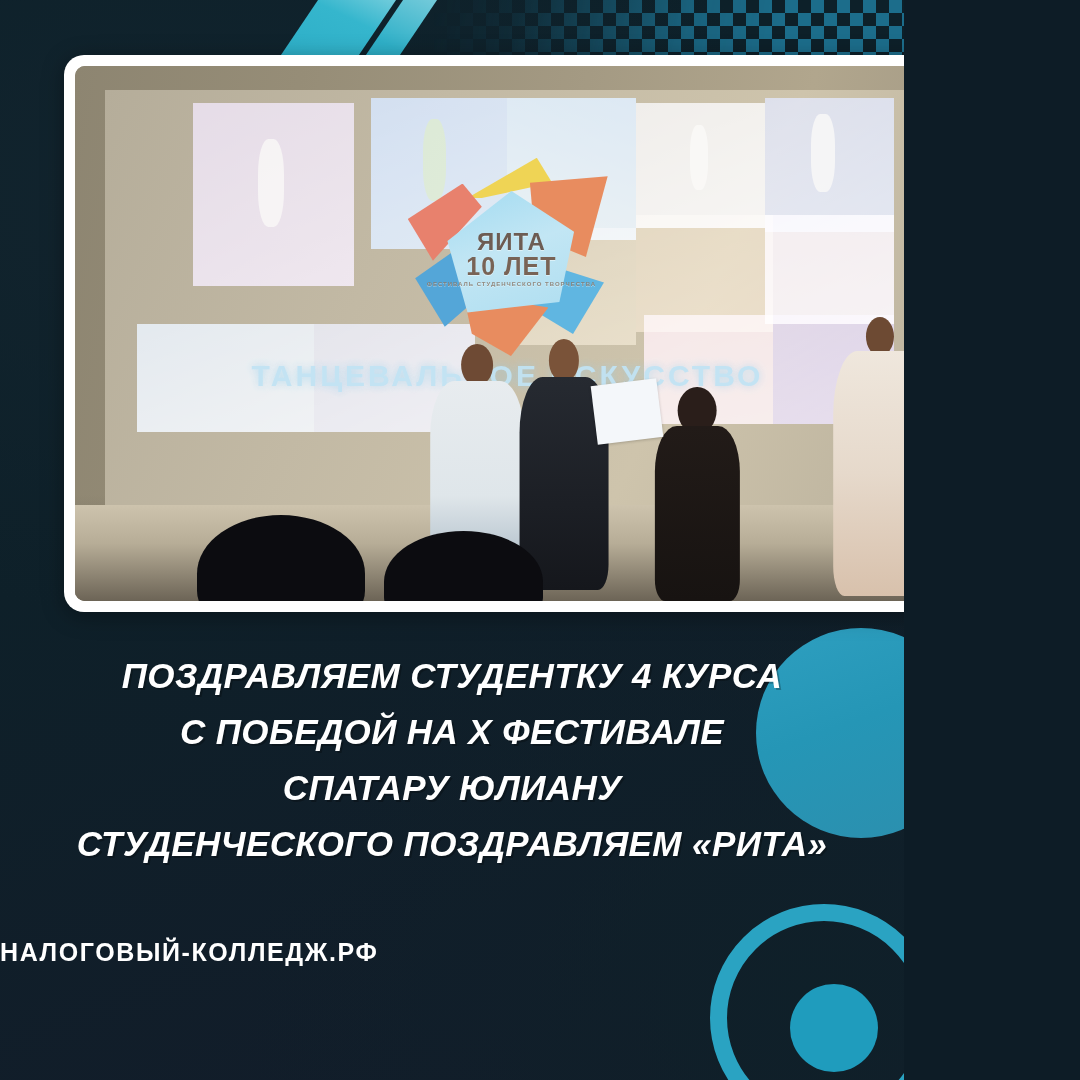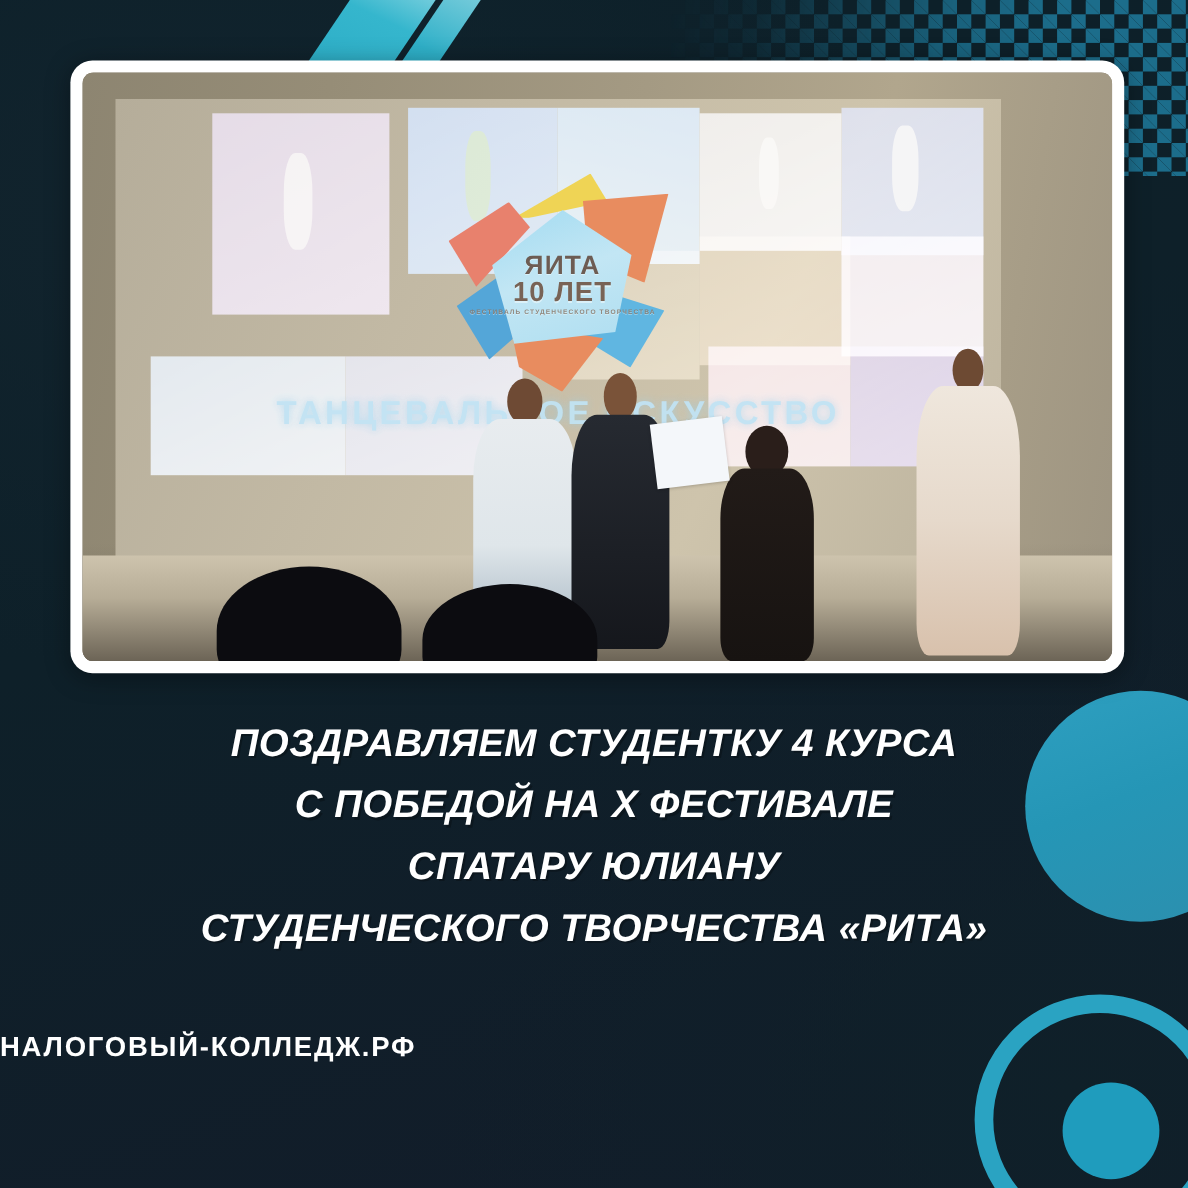--- a/index.html
+++ b/index.html
@@ -2,21 +2,21 @@
 <html><head>
 <meta charset="utf-8">
 <style>
   html,body{margin:0;padding:0;}
   body{
     width:1080px;height:1080px;overflow:hidden;
     font-family:"Liberation Sans","DejaVu Sans",sans-serif;
     background:#0d1c26;
   }
   #poster{
-    position:relative;width:1080px;height:1080px;overflow:hidden;
+    position:relative;width:904px;height:1080px;overflow:hidden;
     background:
       radial-gradient(ellipse 900px 600px at 18% 18%, #12242e 0%, rgba(13,28,38,0) 70%),
       radial-gradient(ellipse 800px 700px at 90% 92%, #0f2029 0%, rgba(13,28,38,0) 72%),
       linear-gradient(160deg,#0c2029 0%,#0e2029 42%,#131c2a 100%);
   }
 
   
   .deco{position:absolute;pointer-events:none;}
 
   
@@ -228,18 +228,18 @@
 
       <div class="sil" style="left:13%;width:18%;height:22%;"></div>
       <div class="sil" style="left:33%;width:17%;height:19%;"></div>
     </div>
   </div>
 
   <div class="headline">
     <span class="ln">ПОЗДРАВЛЯЕМ СТУДЕНТКУ 4 КУРСА</span>
     <span class="ln">С ПОБЕДОЙ НА X ФЕСТИВАЛЕ</span>
     <span class="ln">СПАТАРУ ЮЛИАНУ</span>
-    <span class="ln">СТУДЕНЧЕСКОГО ТВОРЧЕСТВА «РИТА»</span>
+    <span class="ln">СТУДЕНЧЕСКОГО ПОЗДРАВЛЯЕМ «РИТА»</span>
   </div>
 
   <div class="site">НАЛОГОВЫЙ-КОЛЛЕДЖ.РФ</div>
 
 </div>
 
 </body></html>

